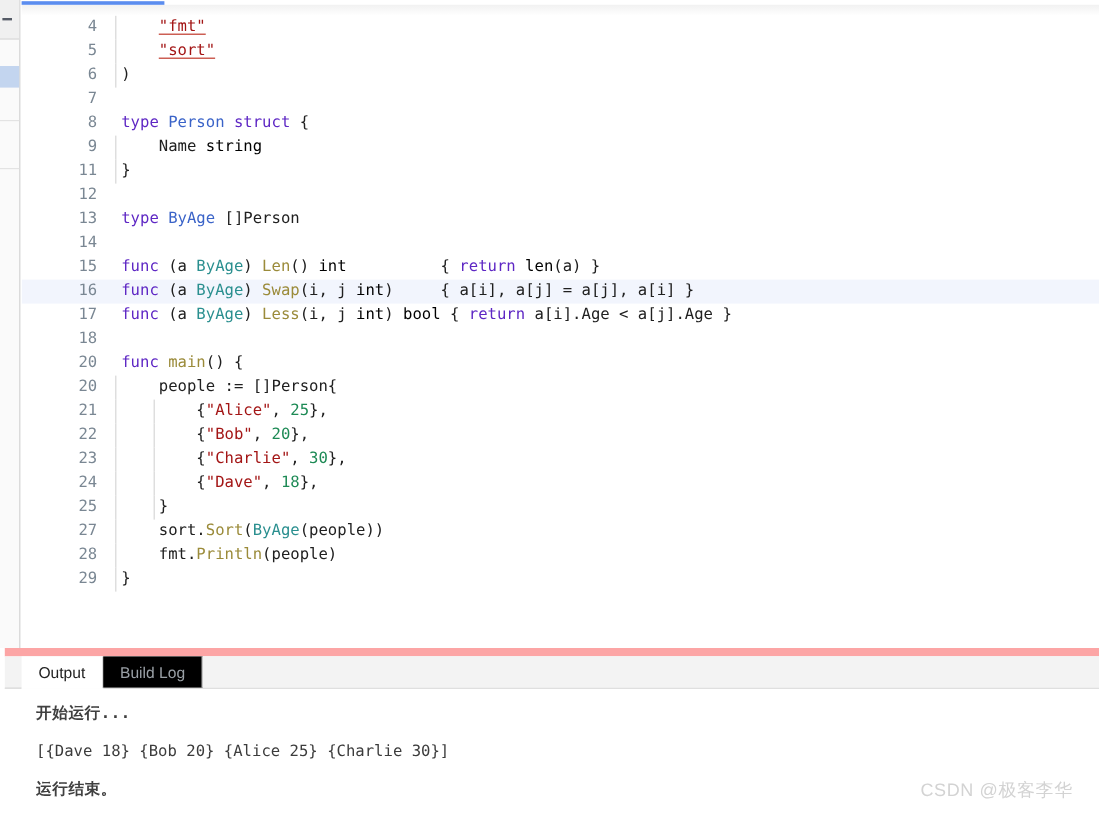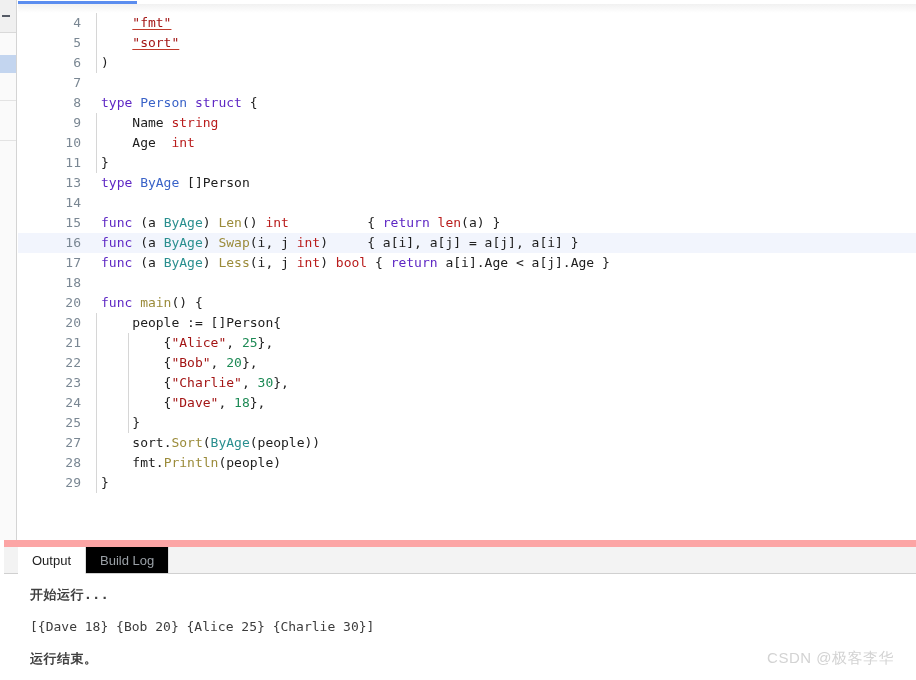--- a/index.html
+++ b/index.html
@@ -125,21 +125,21 @@
     width: 1px;
     height: 20px;
     background: #d6d6d6;
   }
   .guide.g1 { left: 78px; }
   .guide.g2 { left: 110px; }
 
   
   .kw      { color: #5e27c4; }        
   .typ     { color: #3a63c8; }        
-  .bt      { color: #b91c1c; }        
+  .bt      { color: #000000; }        
   .fn      { color: #9b8b3a; }        
   .str     { color: #a31515; }        
   .num     { color: #1d8a55; }        
   .pl      { color: #202020; }        
   .tealid  { color: #2a8f8f; }        
   .squig {
     text-decoration: underline;
     text-decoration-color: #c0392b;
     text-decoration-thickness: 1px;
     text-underline-offset: 2px;
@@ -241,22 +241,22 @@
   <div class="rail-divider" style="top:140px;"></div>
 </div>
 
 <div id="editor">
     <div class="code-line"><span class="lineno">4</span><span class="guide g1"></span><span class="code-text">    <span class="str squig">"fmt"</span></span></div>
     <div class="code-line"><span class="lineno">5</span><span class="guide g1"></span><span class="code-text">    <span class="str squig">"sort"</span></span></div>
     <div class="code-line"><span class="lineno">6</span><span class="guide g1"></span><span class="code-text">)</span></div>
     <div class="code-line"><span class="lineno">7</span><span class="code-text"></span></div>
     <div class="code-line"><span class="lineno">8</span><span class="code-text"><span class="kw">type</span> <span class="typ">Person</span> <span class="kw">struct</span> {</span></div>
     <div class="code-line"><span class="lineno">9</span><span class="guide g1"></span><span class="code-text">    <span class="pl">Name</span> <span class="bt">string</span></span></div>
-    <div class="code-line"><span class="lineno">10</span><span class="guide g1"></span><span class="code-text">    <span class="pl">Age</span>  <span class="bt">int</span></span></div>
     <div class="code-line"><span class="lineno">11</span><span class="guide g1"></span><span class="code-text">}</span></div>
+    <div class="code-line"><span class="lineno">12</span><span class="code-text"></span></div>
     <div class="code-line"><span class="lineno">13</span><span class="code-text"><span class="kw">type</span> <span class="typ">ByAge</span> []<span class="pl">Person</span></span></div>
     <div class="code-line"><span class="lineno">14</span><span class="code-text"></span></div>
     <div class="code-line"><span class="lineno">15</span><span class="code-text"><span class="kw">func</span> (<span class="pl">a</span> <span class="tealid">ByAge</span>) <span class="fn">Len</span>() <span class="bt">int</span>          { <span class="kw">return</span> <span class="bt">len</span>(<span class="pl">a</span>) }</span></div>
     <div class="code-line highlighted"><span class="lineno">16</span><span class="code-text"><span class="kw">func</span> (<span class="pl">a</span> <span class="tealid">ByAge</span>) <span class="fn">Swap</span>(<span class="pl">i</span>, <span class="pl">j</span> <span class="bt">int</span>)     { <span class="pl">a</span>[<span class="pl">i</span>], <span class="pl">a</span>[<span class="pl">j</span>] = <span class="pl">a</span>[<span class="pl">j</span>], <span class="pl">a</span>[<span class="pl">i</span>] }</span></div>
     <div class="code-line"><span class="lineno">17</span><span class="code-text"><span class="kw">func</span> (<span class="pl">a</span> <span class="tealid">ByAge</span>) <span class="fn">Less</span>(<span class="pl">i</span>, <span class="pl">j</span> <span class="bt">int</span>) <span class="bt">bool</span> { <span class="kw">return</span> <span class="pl">a</span>[<span class="pl">i</span>].<span class="pl">Age</span> &lt; <span class="pl">a</span>[<span class="pl">j</span>].<span class="pl">Age</span> }</span></div>
     <div class="code-line"><span class="lineno">18</span><span class="code-text"></span></div>
     <div class="code-line"><span class="lineno">20</span><span class="code-text"><span class="kw">func</span> <span class="fn">main</span>() {</span></div>
     <div class="code-line"><span class="lineno">20</span><span class="guide g1"></span><span class="code-text">    <span class="pl">people</span> := []<span class="pl">Person</span>{</span></div>
     <div class="code-line"><span class="lineno">21</span><span class="guide g1"></span><span class="guide g2"></span><span class="code-text">        {<span class="str">"Alice"</span>, <span class="num">25</span>},</span></div>
     <div class="code-line"><span class="lineno">22</span><span class="guide g1"></span><span class="guide g2"></span><span class="code-text">        {<span class="str">"Bob"</span>, <span class="num">20</span>},</span></div>

